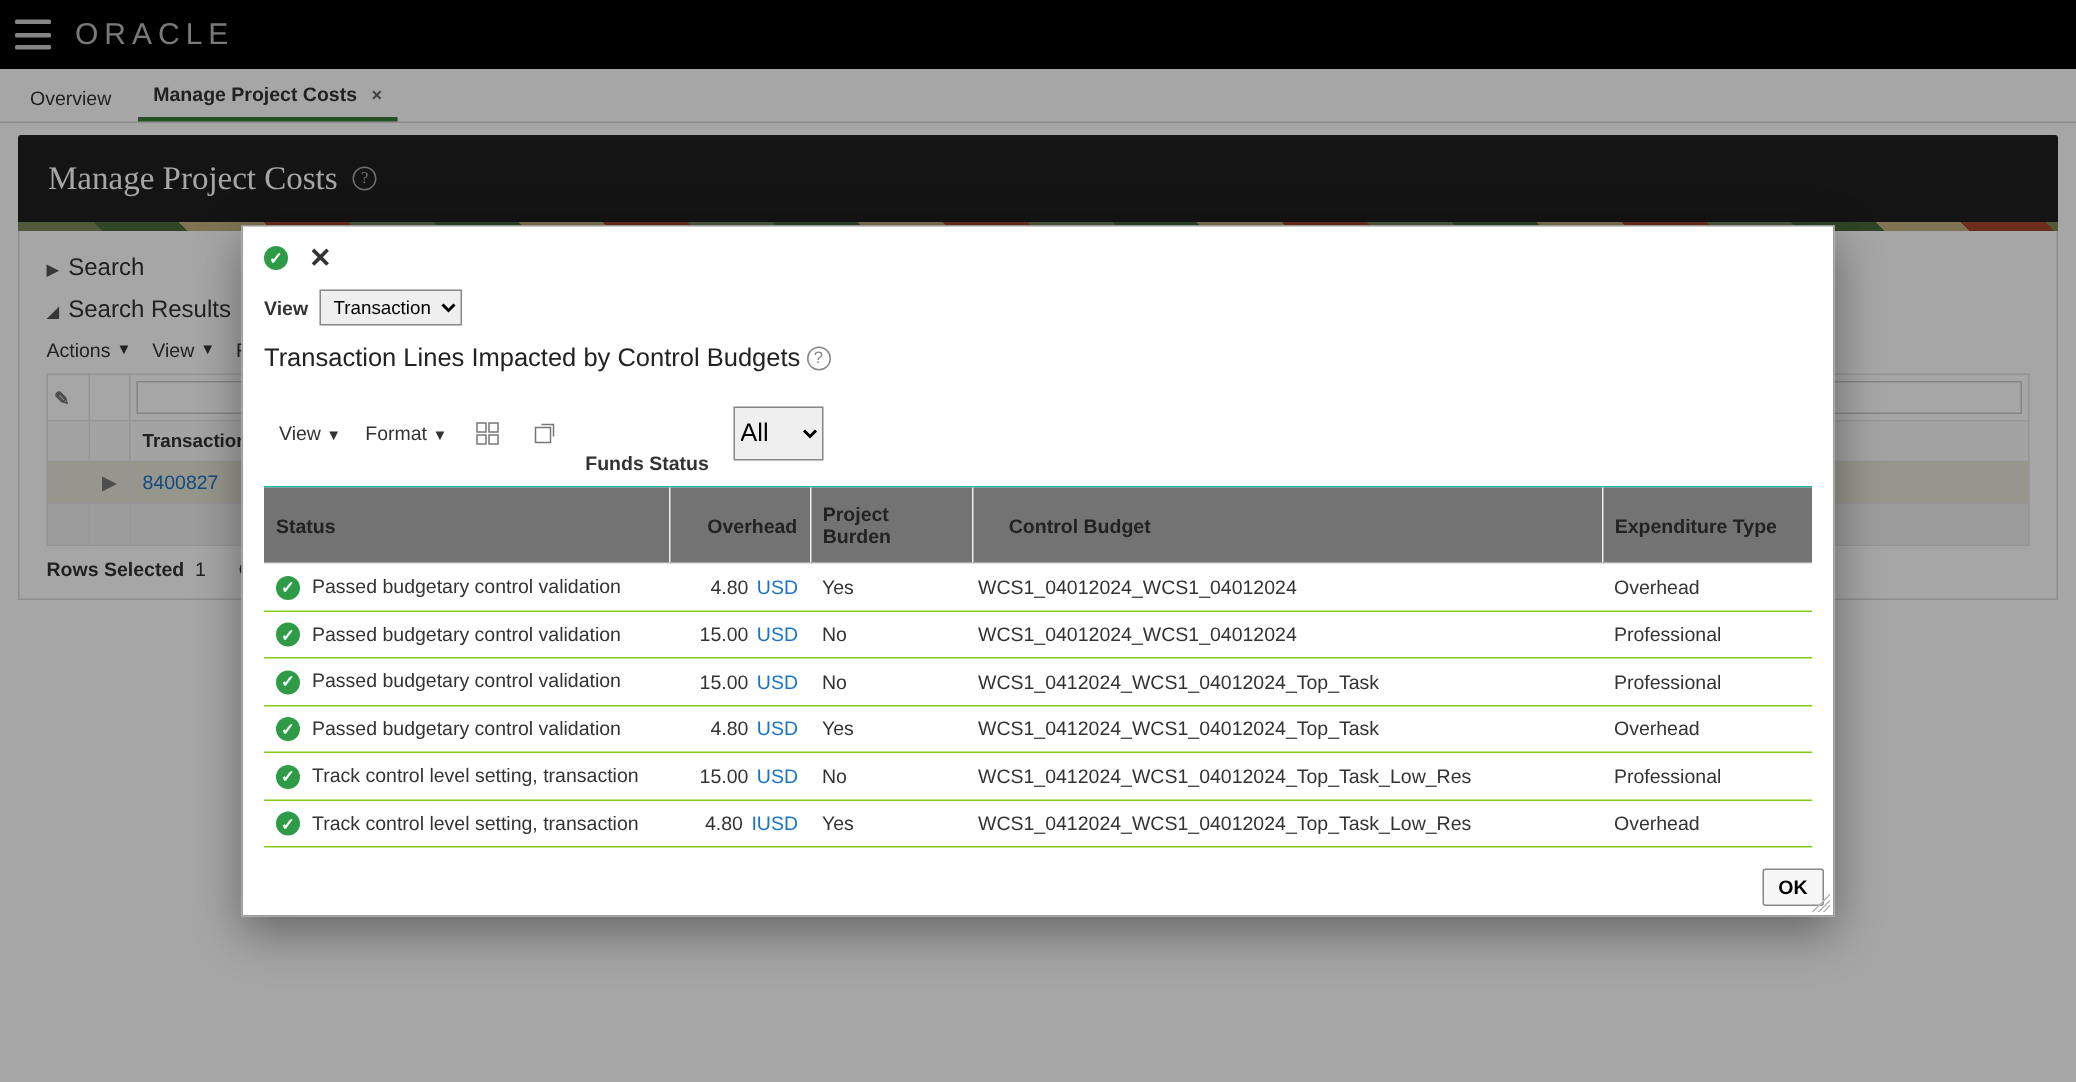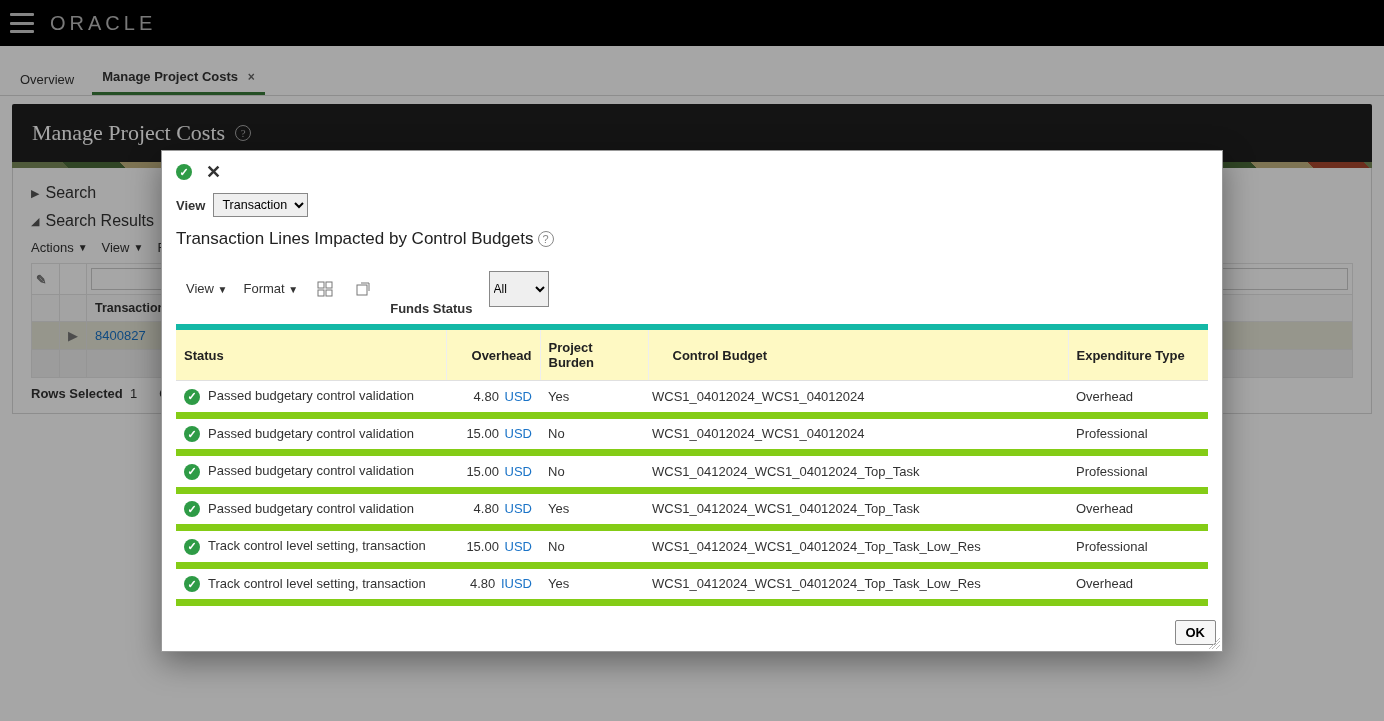--- a/index.html
+++ b/index.html
@@ -35,21 +35,21 @@
     color: #bbb;
     font-size: 20px;
     letter-spacing: 4px;
     font-weight: 300;
   }
 
   
   .tab-strip {
     border-bottom: 1px solid #d9d9d9;
     padding: 0 10px;
-    height: 50px;
+    height: 36px;
     display: flex;
     align-items: flex-end;
     font-size: 13px;
   }
   .tab {
     padding: 8px 10px 8px;
     margin-right: 8px;
     color: #333;
     cursor: pointer;
   }
@@ -186,53 +186,53 @@
 
   .section-title {
     font-size: 17px;
     color: #222;
     margin: 12px 0 8px;
     display:flex; align-items:center; gap:4px;
   }
 
   .inner-toolbar {
     display:flex; align-items:center; gap:16px;
-    border-bottom: 6px solid #14b8a6;
+    border-bottom: 1px solid #14b8a6;
     padding: 4px 10px 8px;
     font-size: 13px;
   }
   .inner-toolbar .ibtn {
     width: 22px; height:22px; display:inline-flex; align-items:center; justify-content:center;
     color:#666; cursor:pointer;
   }
   .inner-toolbar label { font-weight:600;margin-top:40px; }
   .inner-toolbar select {
-    border:1px solid #888; height:36px; width:60px; font-size:12px;
+    border:1px solid #888; height:36px; width:60px; font-size:17px;
   }
 
   .lines-table {
     width: 100%;
     border-collapse: collapse;
   }
   .lines-table th {
     text-align:left;
     font-weight:700;
     font-size:13px;
     padding: 10px 8px;
     border-left: 1px solid #eee;
     border-bottom: 1px solid #e0e0e0;
     color:#222;
-    background:#fef9c3;
+    background:#737373;
   }
   .lines-table th:first-child { border-left: none; }
   .lines-table th.right { text-align:right; }
   .lines-table td {
     padding: 7px 8px;
     font-size: 13px;
-    border-bottom: 7px solid #84cc16;
+    border-bottom: 1px solid #84cc16;
     vertical-align: middle;
     color:#333;
   }
   .lines-table td.right { text-align:right; }
   .lines-table td .status-dot { margin-right:8px; }
   .ctrl-col { color:#6a6a6a;margin-top:17px; }
   .usd { color:#1a73c7; font-weight:400; margin-left:2px; cursor:default; }
 
   .modal-foot {
     display:flex; justify-content:flex-end; align-items:flex-end;

